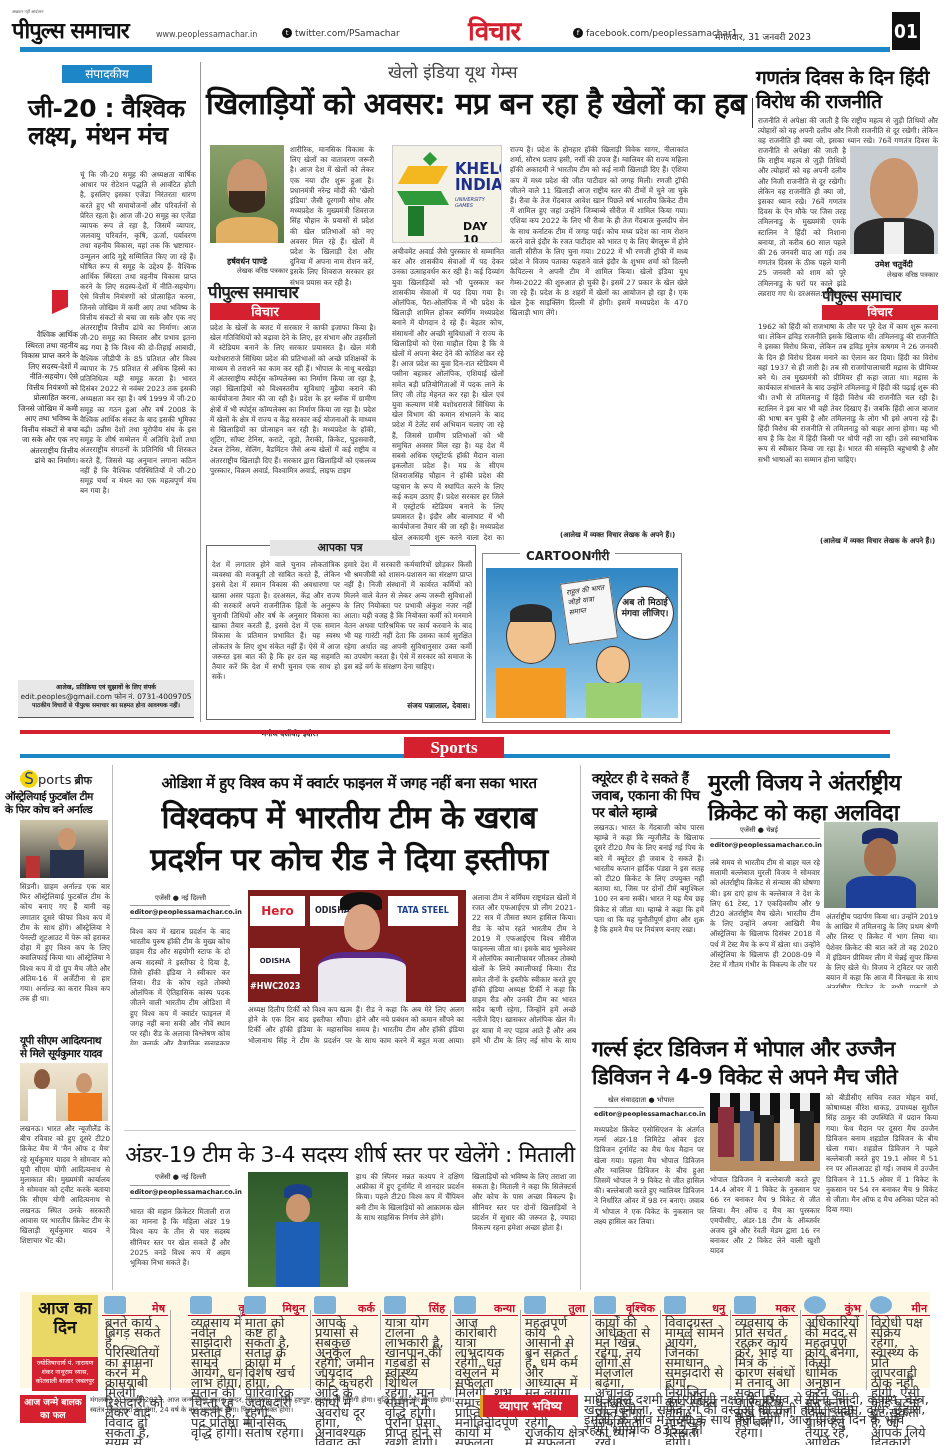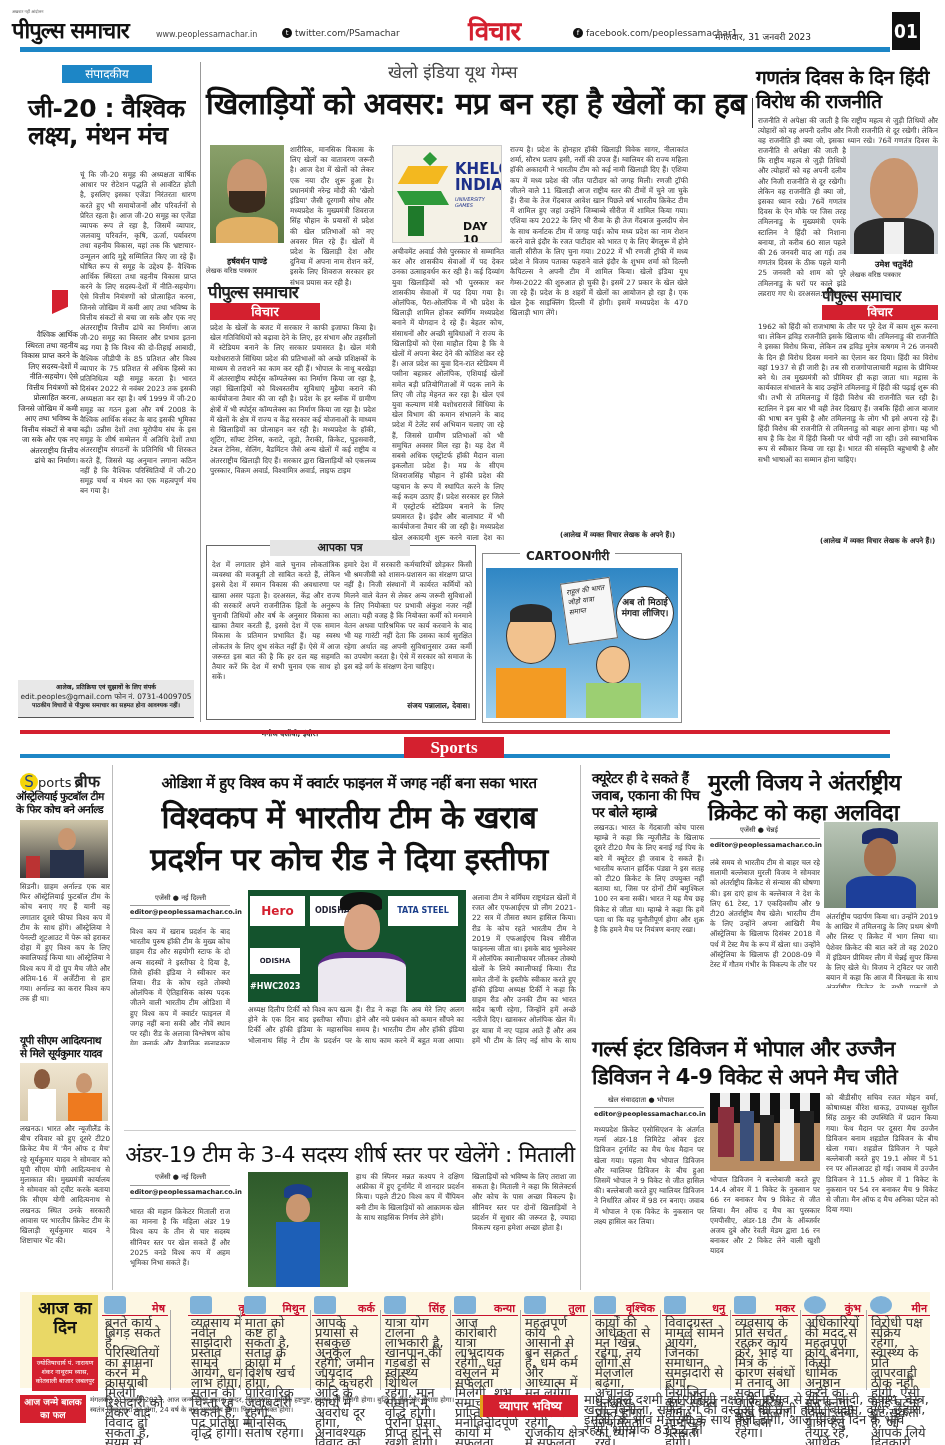--- a/index.html
+++ b/index.html
@@ -18,21 +18,21 @@
 .page-no{background:#111;color:#fff;font-weight:bold;font-size:19px;width:28px;height:38px;display:flex;align-items:center;justify-content:center;font-family:"DejaVu Sans Condensed","DejaVu Sans",sans-serif}
 .social{font-size:9px;color:#333;display:flex;align-items:center;gap:3px}
 .social .ic{width:10px;height:10px;border-radius:50%;background:#111;color:#fff;font-size:7px;display:inline-flex;align-items:center;justify-content:center}
 .vichar-head{color:#d4202f;font-weight:bold;font-size:26px;letter-spacing:-1px}
 .photo{background:linear-gradient(160deg,#6a7f52,#3d4a2c);overflow:hidden}
 .face{position:absolute;border-radius:50% 50% 45% 45%;background:#c99670}
 .redbox{background:#d4202f;color:#fff;font-weight:bold;text-align:center}
 .bluetag{background:#1d86c6;color:#fff;text-align:center;font-size:12px}
 .vline{position:absolute;width:1px;background:#999}
 .hline{position:absolute;height:1px;background:#999}
-.cap{font-size:7px;color:#333;text-align:left}
+.cap{font-size:7px;color:#333;text-align:right}
 .sign{font-size:9px;font-weight:bold;color:#111;text-align:center}
 .rashi{position:absolute;top:1300px;height:90px}
 .rashi .rname{color:#c8102e;font-weight:bold;font-size:11px;text-align:right;border-bottom:1px solid #c8102e;height:16px;padding-right:3px}
 .rashi .rtxt{font-size:13px;line-height:10px;color:#333;padding:2px 3px}
 .rashi .ricon{position:absolute;left:2px;top:-4px;width:22px;height:18px;background:#7fb2d9;border-radius:3px}
 .rdiv{position:absolute;top:1310px;height:80px;width:1px;background:#aaa}
 </style>
 </head>
 <body>
 
@@ -133,23 +133,23 @@
   <div class="abs" style="left:130px;top:18px;width:58px;height:54px;background:#fff;border-radius:50%;border:1px solid #333;font-size:9px;font-weight:bold;text-align:center;padding:10px 4px;line-height:11px">अब तो मिठाई मंगवा लीजिए।</div>
 </div>
 
 <div class="abs redline" style="left:20px;top:730px;width:870px;height:4px"></div>
 <div class="abs blueline" style="left:20px;top:754px;width:870px;height:4px"></div>
 <div class="abs redbox serif" style="left:404px;top:737px;width:100px;height:21px;font-size:17px;line-height:21px">Sports</div>
 
 <div class="abs" style="left:20px;top:770px;width:100px;display:flex;align-items:baseline">
   <span style="background:#f4d50a;border-radius:50%;width:18px;height:18px;display:inline-flex;align-items:center;justify-content:center;font-size:15px;color:#1c3f8a">S</span>
   <span style="font-size:13px;color:#222">ports</span>
-  <span style="font-size:16px;font-weight:bold;margin-left:3px">ब्रीफ</span>
-</div>
-<div class="abs head-b" style="left:16px;top:790px;width:90px;font-size:10.5px;line-height:13px">ऑस्ट्रेलियाई फुटबॉल टीम के फिर कोच बने अर्नाल्ड</div>
+  <span style="font-size:11px;font-weight:bold;margin-left:3px">ब्रीफ</span>
+</div>
+<div class="abs head-b" style="left:5px;top:790px;width:90px;font-size:10.5px;line-height:13px">ऑस्ट्रेलियाई फुटबॉल टीम के फिर कोच बने अर्नाल्ड</div>
 <div class="abs photo" style="left:20px;top:820px;width:88px;height:58px;background:linear-gradient(#cfc6a9,#3b3b3b)">
   <div class="face" style="left:38px;top:8px;width:18px;height:22px"></div>
   <div class="abs" style="left:30px;top:30px;width:34px;height:30px;background:#28324a"></div>
   <div class="abs" style="left:6px;top:36px;width:14px;height:24px;background:#b33"></div>
 </div>
 <div class="abs txt" style="left:20px;top:882px;width:90px;height:148px">सिडनी। ग्राहम अर्नाल्ड एक बार फिर ऑस्ट्रेलियाई फुटबॉल टीम के कोच बनाए गए हैं यानी वह लगातार दूसरे फीफा विश्व कप में टीम के साथ होंगे। ऑस्ट्रेलिया ने पेनल्टी शूटआउट में पेरू को हराकर दोहा में हुए विश्व कप के लिए क्वालिफाई किया था। ऑस्ट्रेलिया ने विश्व कप में दो ग्रुप मैच जीते और अंतिम-16 में अर्जेंटीना से हार गया। अर्नाल्ड का करार विश्व कप तक ही था।</div>
 <div class="abs head-b" style="left:20px;top:1034px;width:90px;font-size:10.5px;line-height:13px">यूपी सीएम आदित्यनाथ से मिले सूर्यकुमार यादव</div>
 <div class="abs photo" style="left:20px;top:1063px;width:88px;height:58px;background:linear-gradient(#efe5d0,#d8c9ad)">
   <div class="face" style="left:14px;top:6px;width:16px;height:20px;background:#8a5b3f"></div>
   <div class="abs" style="left:8px;top:26px;width:28px;height:32px;background:#fff"></div>
@@ -157,21 +157,21 @@
   <div class="abs" style="left:48px;top:30px;width:34px;height:28px;background:#ee7a1f"></div>
 </div>
 <div class="abs txt" style="left:20px;top:1124px;width:90px;height:165px">लखनऊ। भारत और न्यूजीलैंड के बीच रविवार को हुए दूसरे टी20 क्रिकेट मैच में 'मैन ऑफ द मैच' रहे सूर्यकुमार यादव ने सोमवार को यूपी सीएम योगी आदित्यनाथ से मुलाकात की। मुख्यमंत्री कार्यालय ने सोमवार को ट्वीट करके बताया कि सीएम योगी आदित्यनाथ से लखनऊ स्थित उनके सरकारी आवास पर भारतीय क्रिकेट टीम के खिलाड़ी सूर्यकुमार यादव ने शिष्टाचार भेंट की।</div>
 <div class="vline" style="left:112px;top:765px;height:525px;background:#bbb"></div>
 
 <div class="abs head-b" style="left:124px;top:775px;width:450px;font-size:15px;font-weight:bold;text-align:center">ओडिशा में हुए विश्व कप में क्वार्टर फाइनल में जगह नहीं बना सका भारत</div>
 <div class="abs head-b" style="left:124px;top:796px;width:450px;font-size:31px;line-height:42px;text-align:center">विश्वकप में भारतीय टीम के खराब प्रदर्शन पर कोच रीड ने दिया इस्तीफा</div>
 <div class="abs" style="left:155px;top:893px;font-size:7px">एजेंसी ● नई दिल्ली</div>
 <div class="abs" style="left:130px;top:905px;width:100px;font-size:6.5px;font-weight:bold;border-top:1px solid #999;border-bottom:1px solid #999;padding:2px 0">editor@peoplessamachar.co.in</div>
 <div class="abs txt" style="left:130px;top:927px;width:100px;height:118px">विश्व कप में खराब प्रदर्शन के बाद भारतीय पुरुष हॉकी टीम के मुख्य कोच ग्राहम रीड और सहयोगी स्टाफ के दो अन्य सदस्यों ने इस्तीफा दे दिया है, जिसे हॉकी इंडिया ने स्वीकार कर लिया। रीड के कोच रहते तोक्यो ओलंपिक में ऐतिहासिक कांस्य पदक जीतने वाली भारतीय टीम ओडिशा में हुए विश्व कप में क्वार्टर फाइनल में जगह नहीं बना सकी और नौवें स्थान पर रही। रीड के अलावा विश्लेषण कोच ग्रेग क्लार्क और वैज्ञानिक सलाहकार मिशेल डेविड पेम्बरटन ने भी त्यागपत्र दे दिया है। हॉकी इंडिया द्वारा जारी बयान के अनुसार रीड ने हॉकी इंडिया के</div>
-<div class="abs" style="left:248px;top:890px;width:218px;height:112px;background:#14532d;overflow:hidden">
+<div class="abs" style="left:248px;top:890px;width:218px;height:112px;background:#7f1d1d;overflow:hidden">
   <div class="abs" style="left:2px;top:6px;width:55px;height:30px;background:#fff;color:#d4202f;font-weight:bold;font-size:12px;text-align:center;line-height:30px">Hero</div>
   <div class="abs" style="left:62px;top:6px;width:45px;height:30px;background:#fff;color:#223;font-weight:bold;font-size:8px;text-align:center;line-height:30px">ODISHA</div>
   <div class="abs" style="left:140px;top:6px;width:70px;height:30px;background:#fff;color:#1c3f8a;font-weight:bold;font-size:8px;text-align:center;line-height:30px">TATA STEEL</div>
   <div class="abs" style="left:2px;top:58px;width:50px;height:26px;background:#fff;color:#223;font-weight:bold;font-size:7px;text-align:center;line-height:26px">ODISHA</div>
   <div class="abs" style="left:2px;top:92px;font-size:8px;color:#fff;font-weight:bold">#HWC2023</div>
   <div class="abs" style="left:92px;top:2px;width:42px;height:18px;background:#111;border-radius:50% 50% 10% 10%"></div>
   <div class="face" style="left:96px;top:14px;width:36px;height:46px;background:#d9a383"></div>
   <div class="abs" style="left:70px;top:62px;width:88px;height:50px;background:#ece8f0;border-top:6px solid #5b2a86;border-radius:30% 30% 0 0"></div>
 </div>
 <div class="abs txt" style="left:248px;top:1005px;width:104px;height:40px">अध्यक्ष दिलीप टिर्की को विश्व कप खत्म होने के एक दिन बाद इस्तीफा सौंपा। टिर्की और हॉकी इंडिया के महासचिव भोलानाथ सिंह ने टीम के प्रदर्शन पर चर्चा के लिये रीड और अन्य सहयोगी स्टाफ से मुलाकात की थी। रीड के अलावा क्लार्क और डेविड ने भी सोमवार को सुबह इस्तीफे दे दिया। तीनों अगले महीने नोटिस पीरियड में</div>

